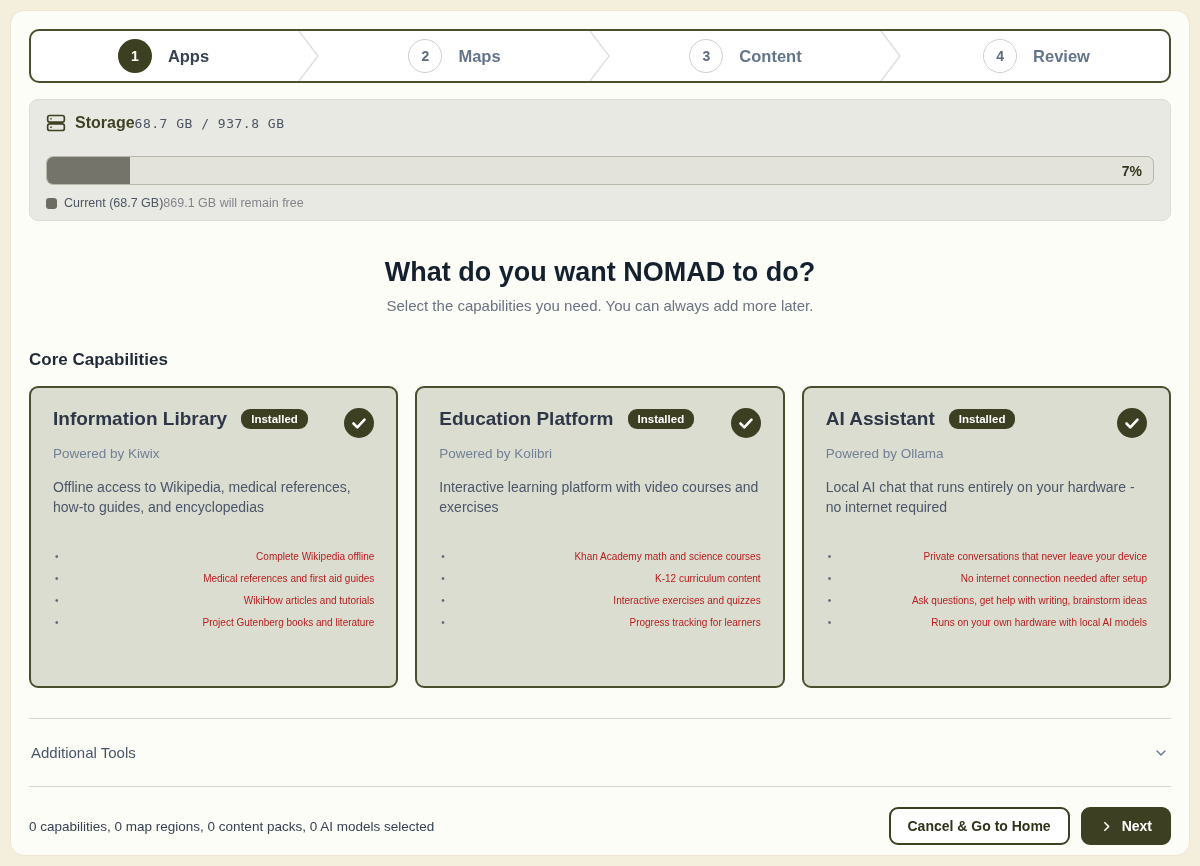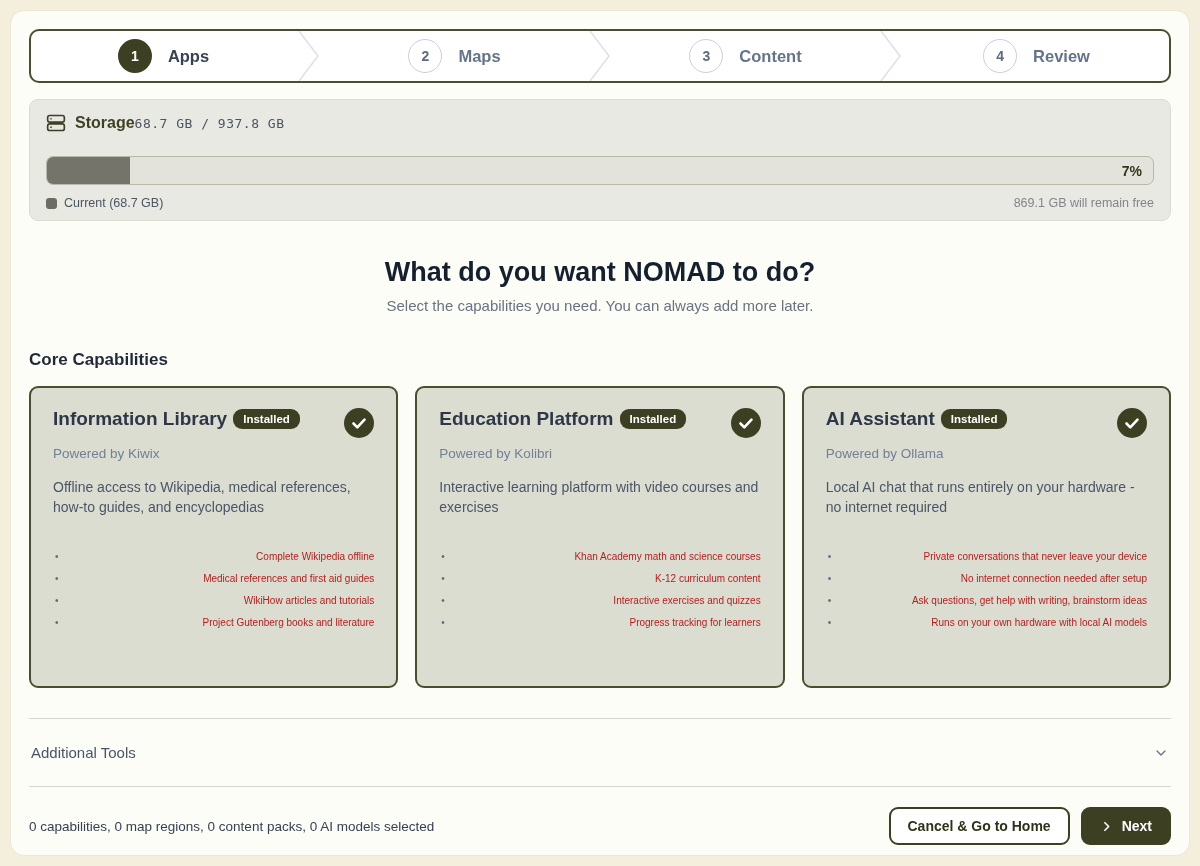--- a/index.html
+++ b/index.html
@@ -85,21 +85,21 @@
   .progress-fill {
     position: absolute; left: 0; top: 0; bottom: 0;
     background: #74746a;
   }
   .progress-label {
     position: absolute; right: 11px; top: 50%;
     transform: translateY(-50%);
     font-size: 14px; font-weight: bold; color: #33361c;
   }
   .storage-legend {
-    display: flex; align-items: center; justify-content: space-between; gap: 37px;
+    display: flex; align-items: center; justify-content: flex-start;
   }
   .legend-left { display: flex; align-items: center; gap: 7px; }
   .legend-swatch {
     width: 11px; height: 11px; border-radius: 3px; background: #6c6c62;
     display: inline-block;
   }
   .legend-text { font-size: 12.5px; color: #4b5563; }
   .legend-right { font-size: 12.5px; color: #84848c; }
 
   
@@ -130,21 +130,21 @@
     border: 2px solid #4b4e2e;
     border-radius: 9px;
     padding: 20px 22px;
     min-height: 302px;
     cursor: pointer;
   }
   .card-head {
     display: flex; align-items: flex-start; justify-content: space-between;
     margin-bottom: 4px;
   }
-  .card-title-wrap { display: flex; align-items: center; gap: 6px; flex-wrap: wrap; }
+  .card-title-wrap { display: flex; align-items: center; gap: 14px; flex-wrap: wrap; }
   .card-title { font-size: 19px; font-weight: bold; color: #2d3748; }
   .badge {
     background: #3c3f21; color: #ffffff;
     font-size: 11.5px; font-weight: bold;
     padding: 4px 10px; border-radius: 9px;
     white-space: nowrap;
   }
   .check { flex: 0 0 auto; margin-left: 8px; }
   .powered { font-size: 13.5px; color: #718096; margin-bottom: 16px; }
   .desc { font-size: 14px; color: #4a5568; line-height: 1.45; margin-bottom: 32px; }

